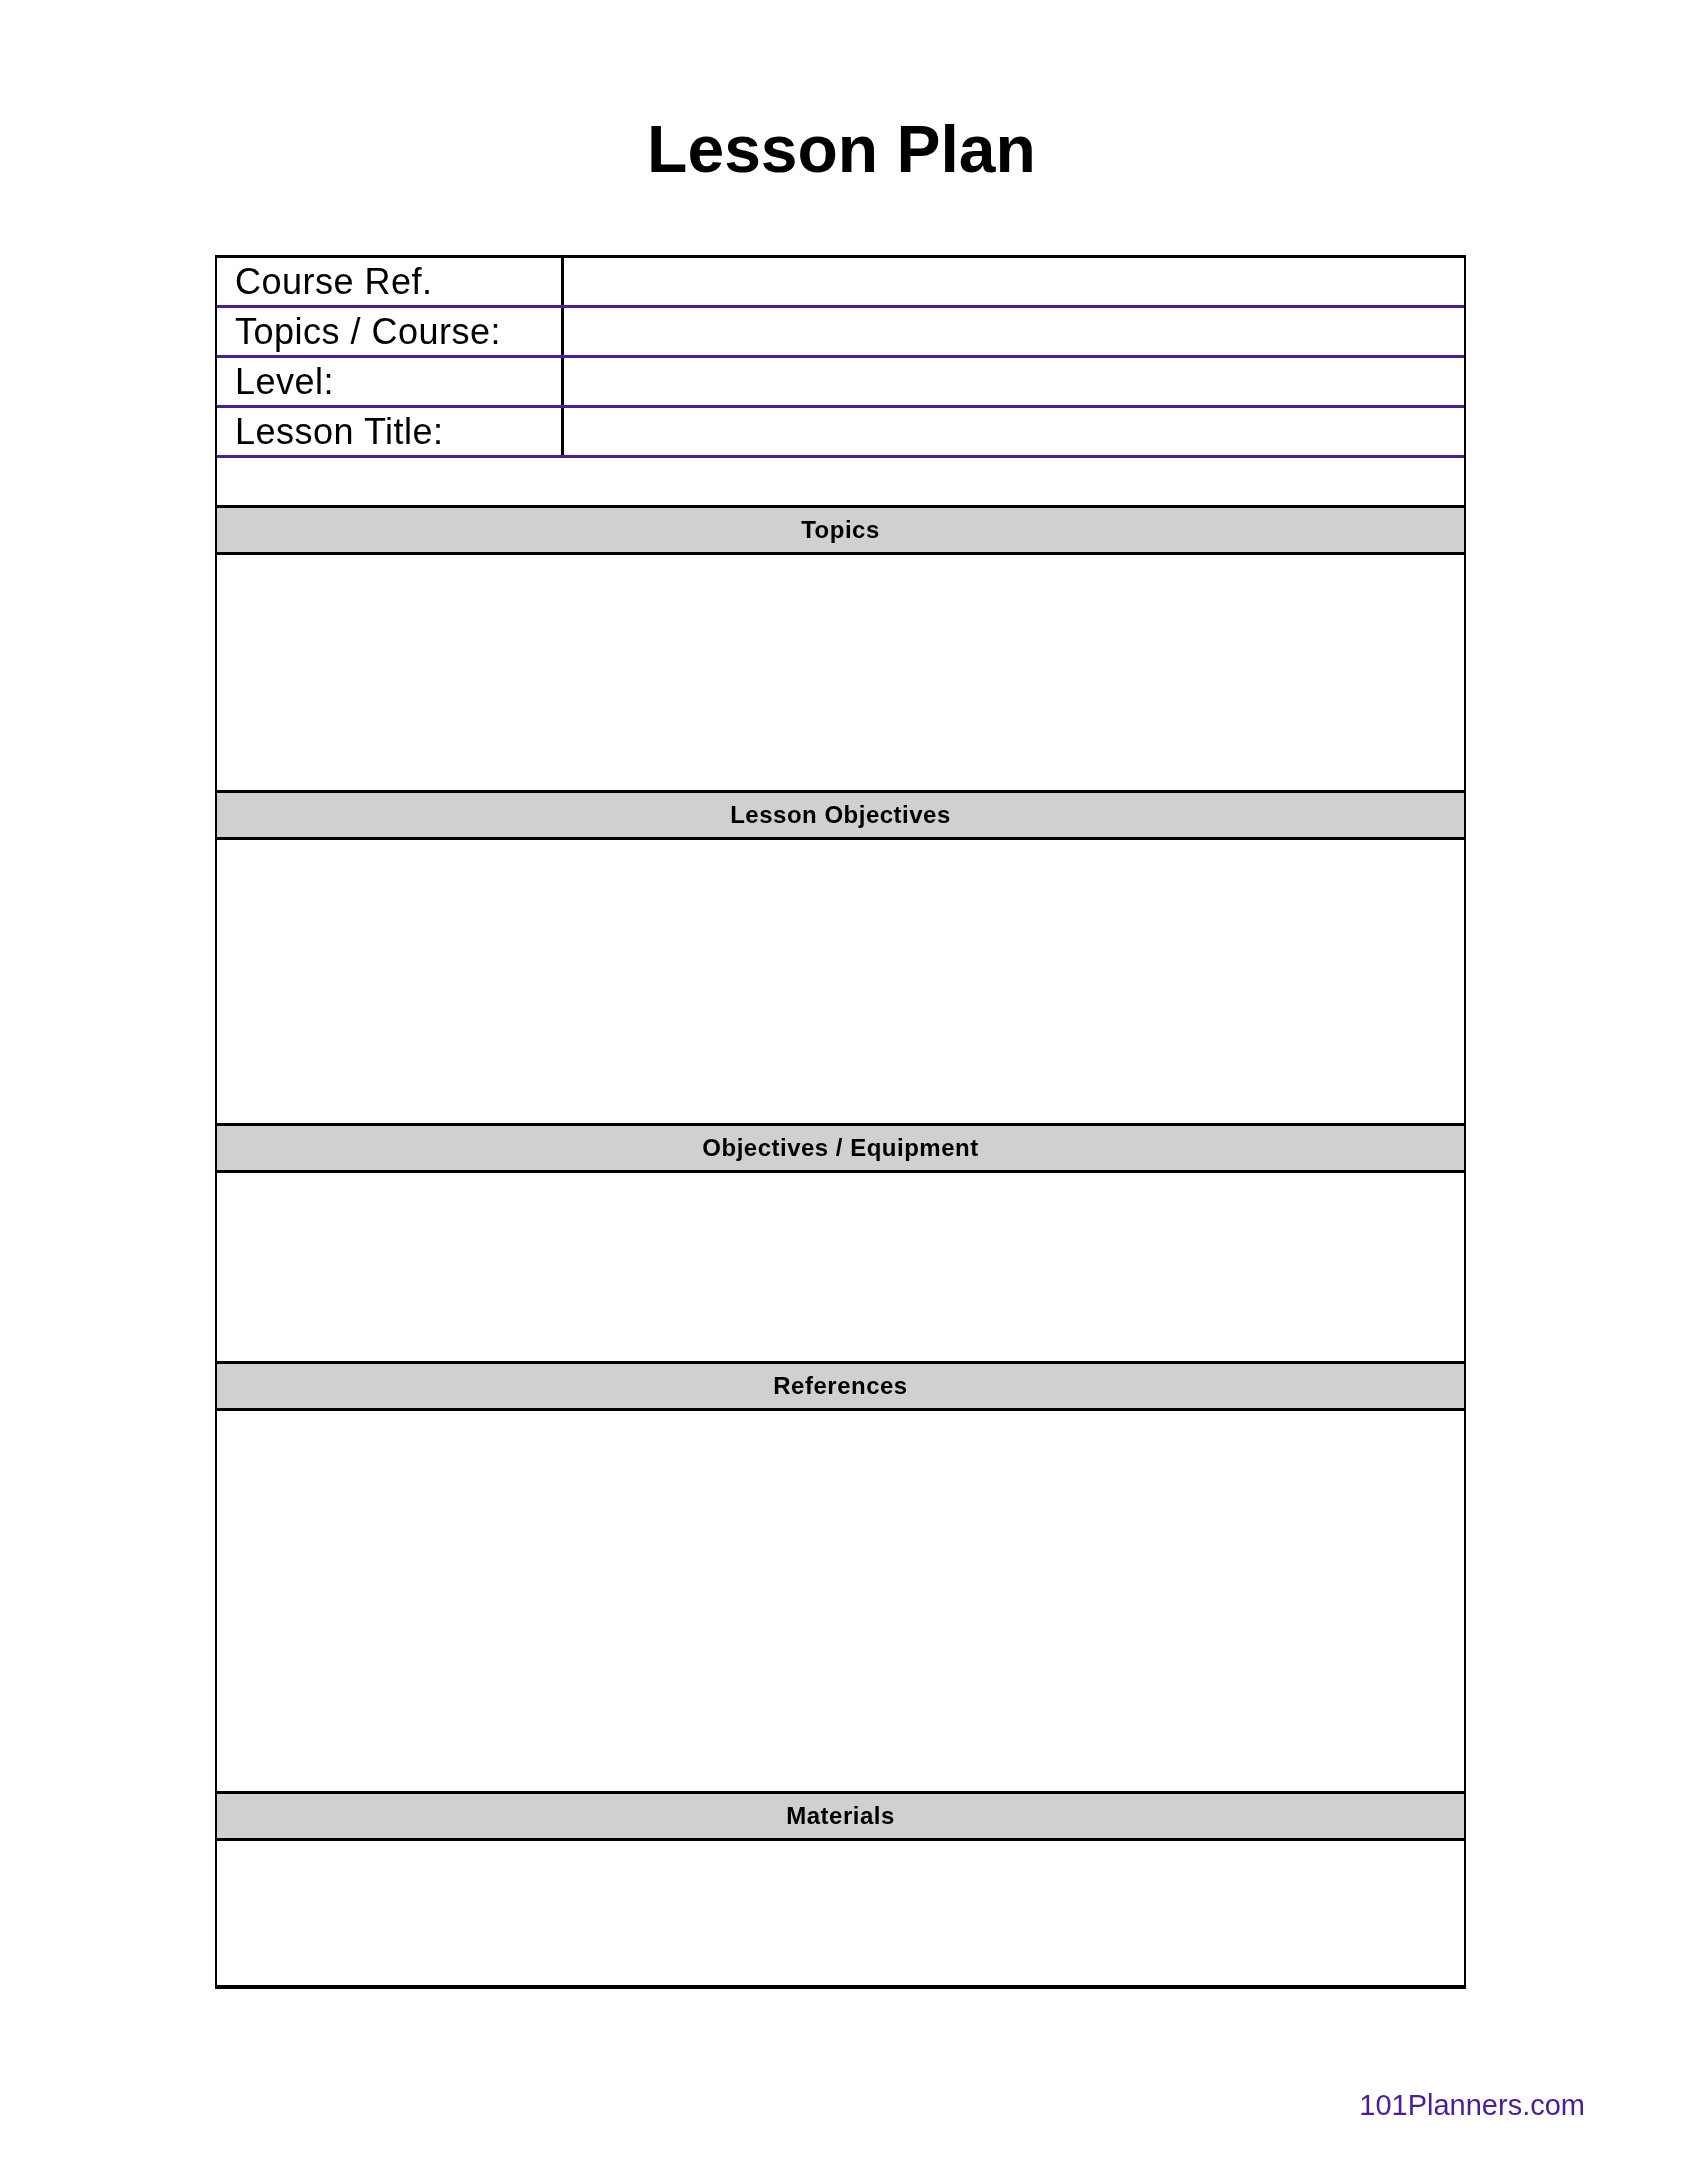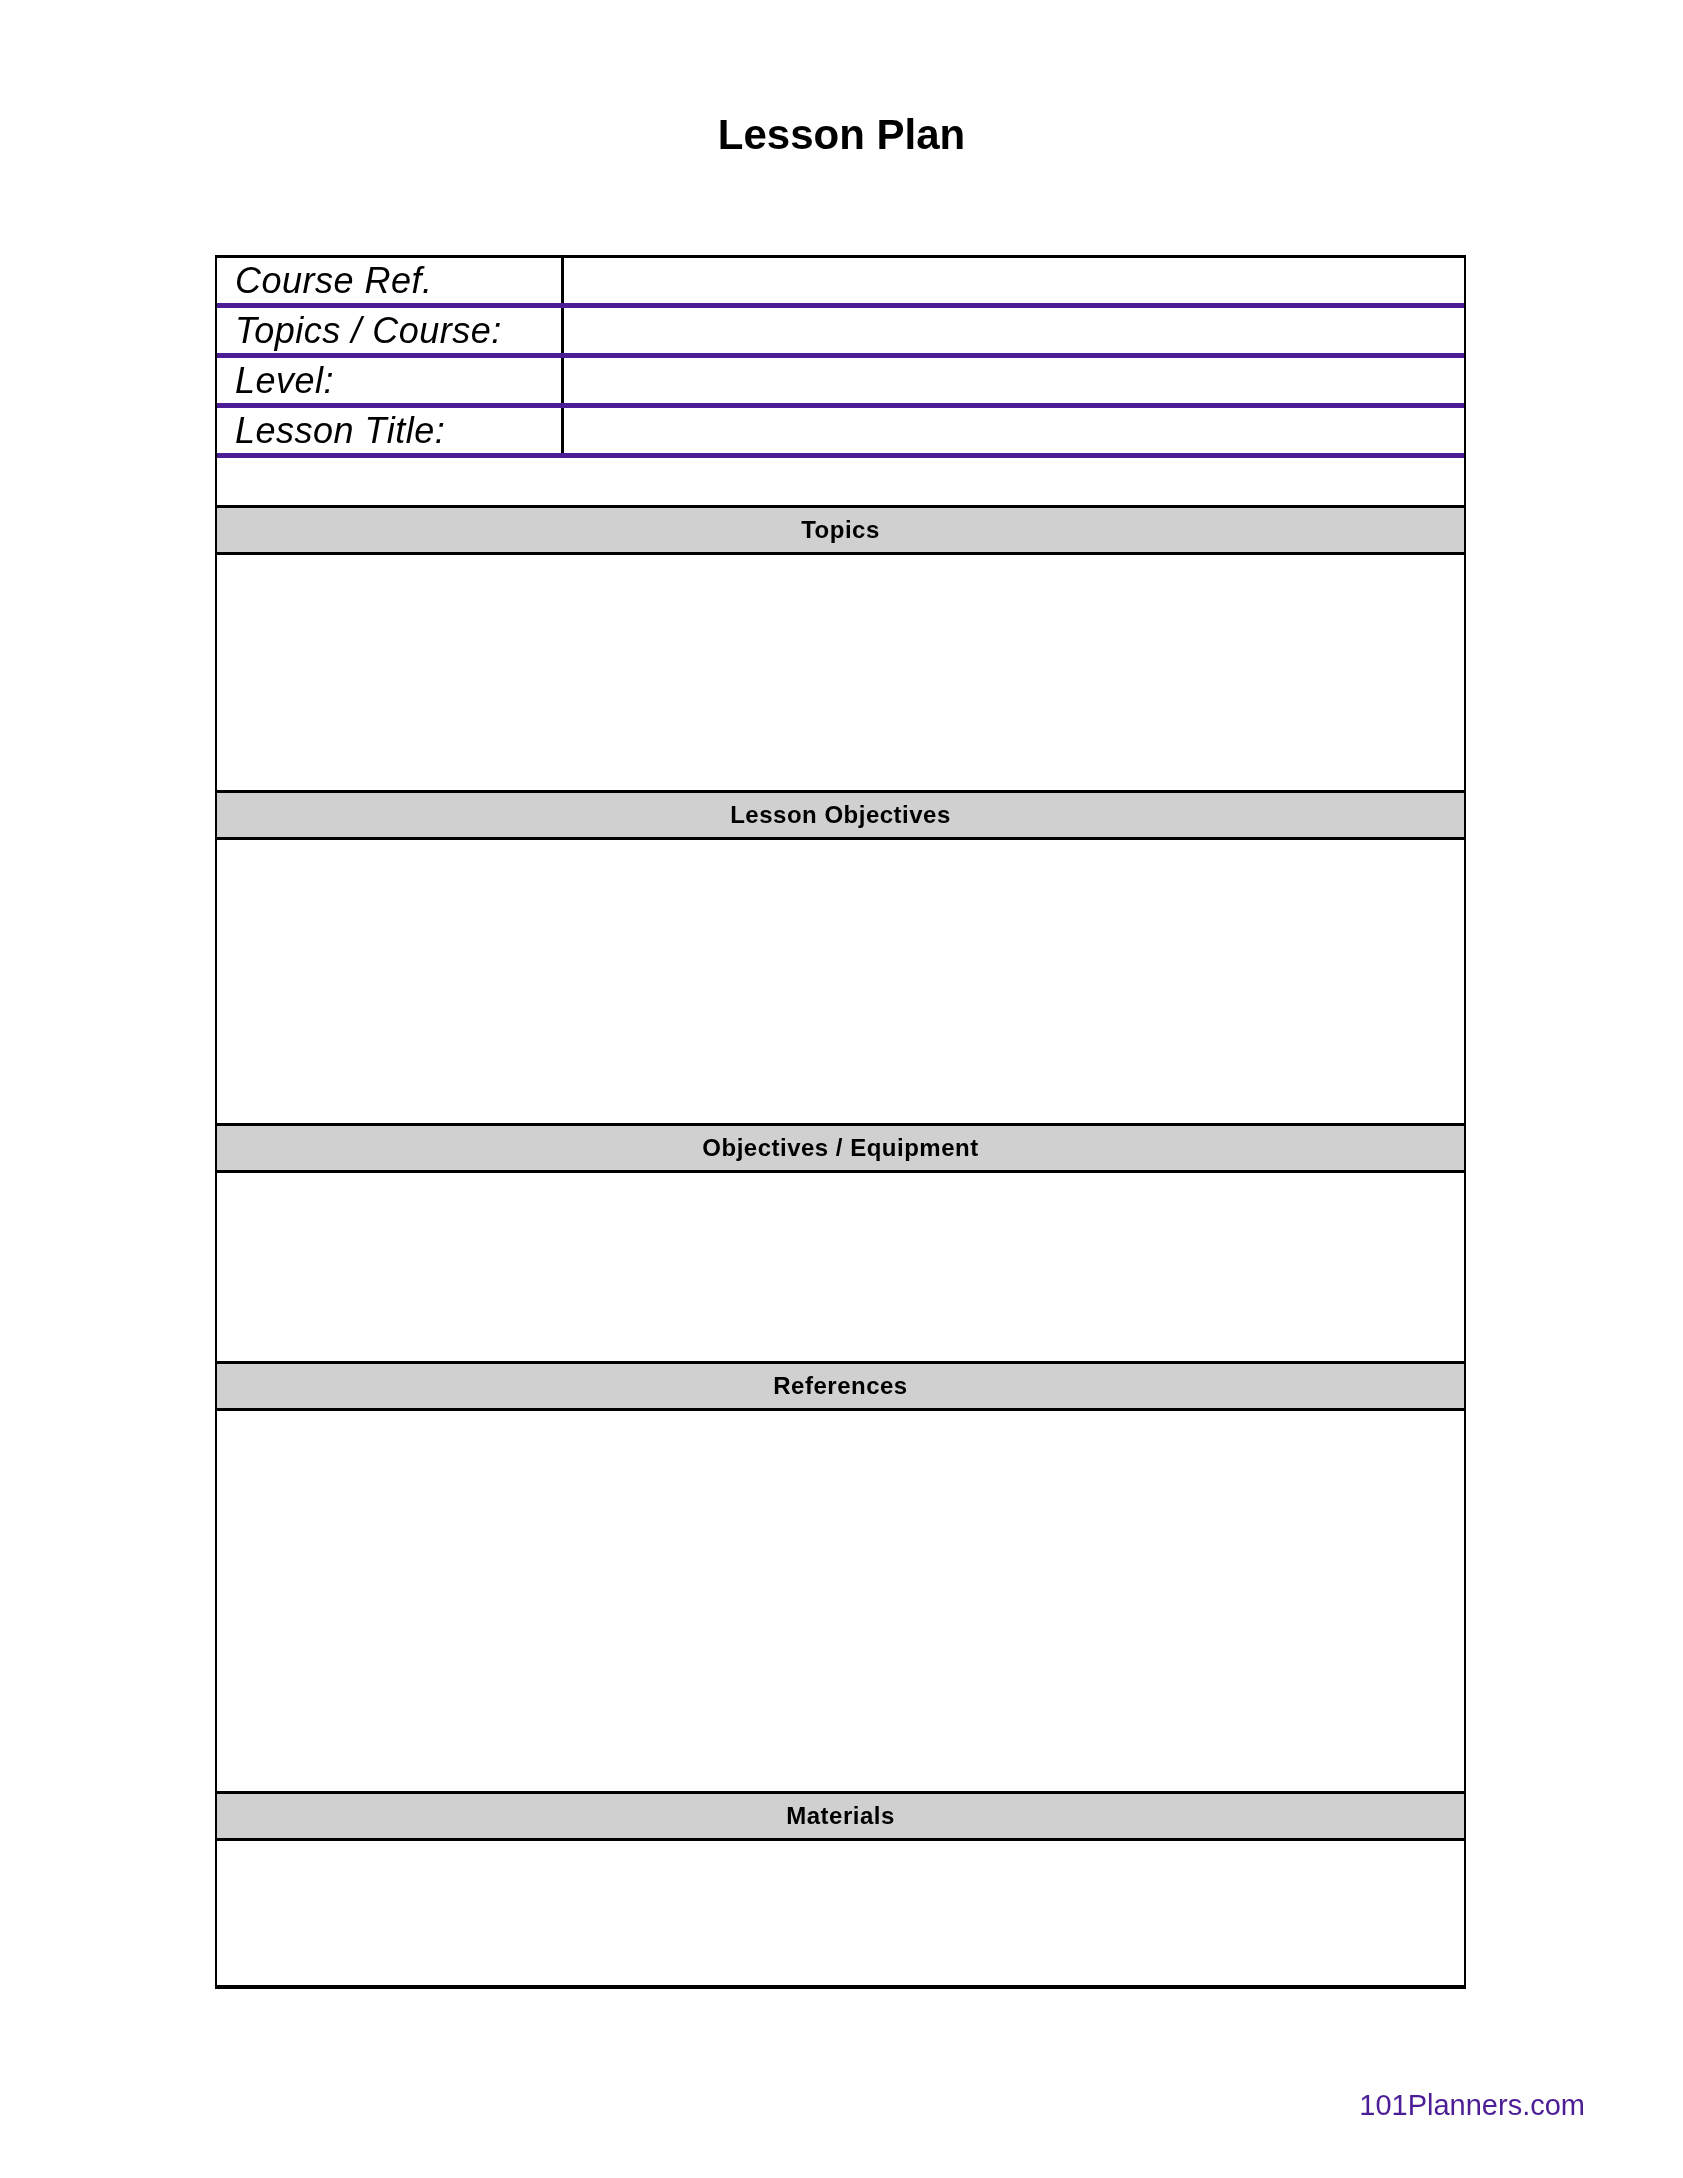--- a/index.html
+++ b/index.html
@@ -10,42 +10,41 @@
     font-family: "Liberation Sans", sans-serif;
     color: #000000;
     overflow: hidden;
   }
 
   .page-title {
     position: absolute;
     top: 111px; left: 0;
     width: 1683px;
     text-align: center;
-    font-size: 42px;
+    font-size: 66px;
     font-weight: bold;
     letter-spacing: 0px;
     color: #000000;
   }
 
   .form {
     position: absolute;
     left: 215px; top: 255px;
     width: 1251px;
     border-left: 2px solid #000;
     border-right: 2px solid #000;
     border-top: 3px solid #000;
     border-bottom: 4px solid #000;
     background: #ffffff;
   }
 
   .info-row {
     display: flex;
     height: 50px;
-    border-bottom: 5px solid #4c1d95;
-    font-style: italic;
+    border-bottom: 3px solid #4c1d95;
   }
   .info-label {
     width: 347px;
     flex: 0 0 347px;
     border-right: 3px solid #000;
     display: flex;
     align-items: center;
     padding-left: 18px;
     font-size: 36px;
     letter-spacing: 0.5px;

